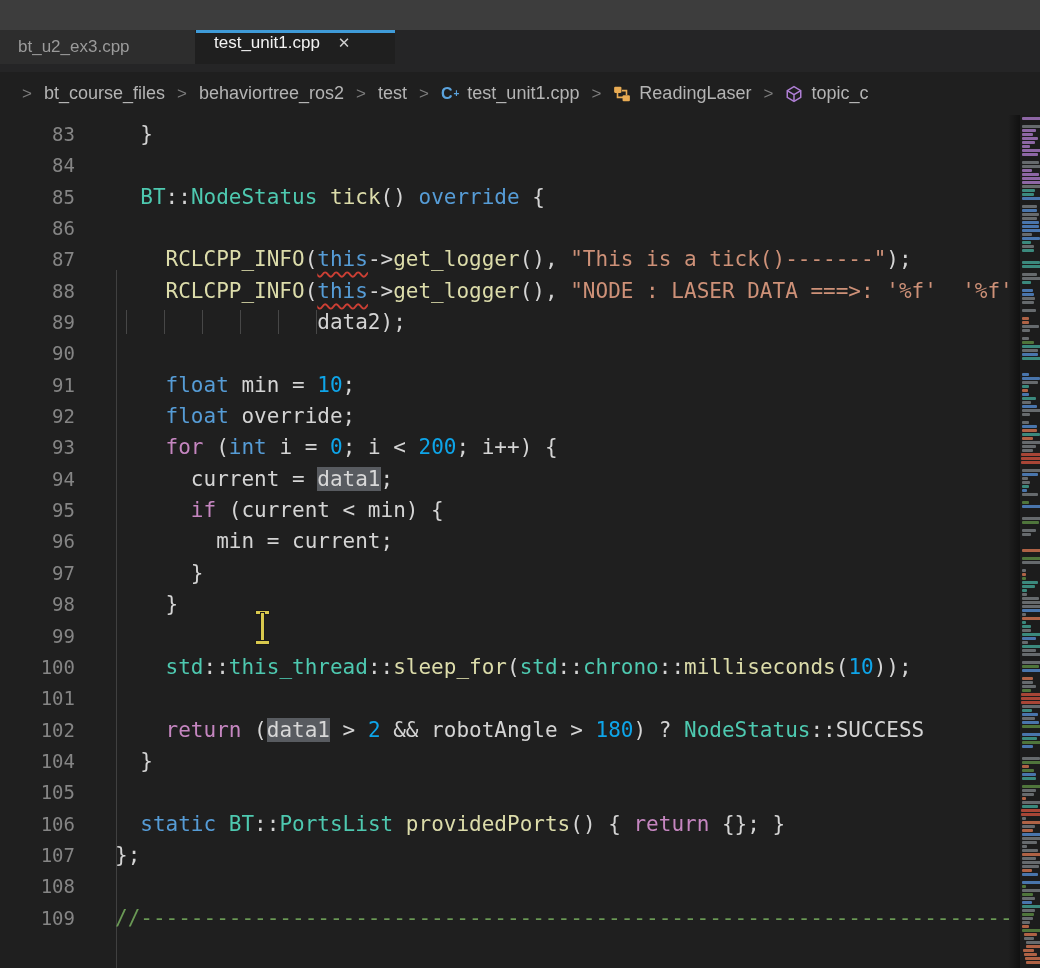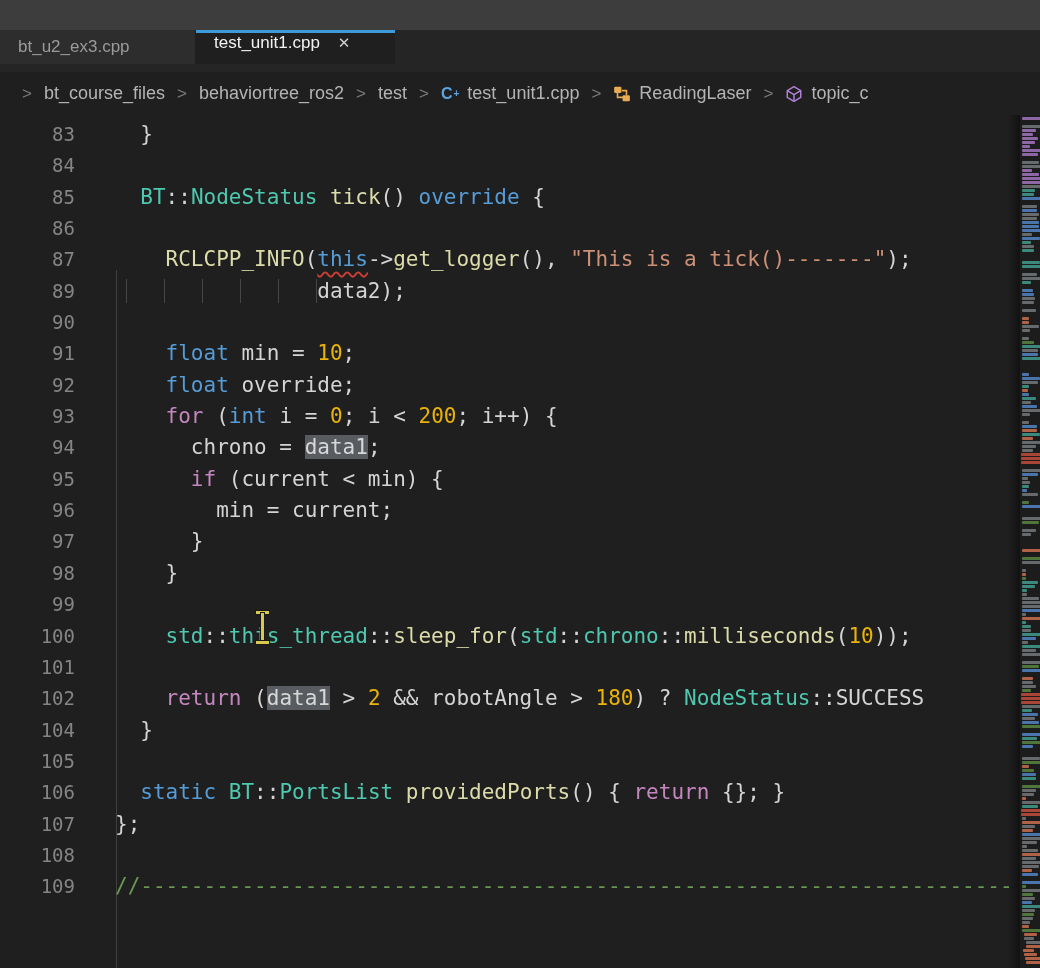--- a/index.html
+++ b/index.html
@@ -34,21 +34,21 @@
   .row{display:flex;height:31.35px;line-height:31.35px;white-space:pre;}
   .lnum{flex:none;width:67px;text-align:right;color:#858585;
         font-family:"DejaVu Sans Mono",monospace;font-size:19px;}
   .ltext{flex:none;margin-left:40px;font-family:"DejaVu Sans Mono",monospace;font-size:21px;color:#d4d4d4;}
 
   .pl{color:#d4d4d4}
   .kw{color:#569cd6}
   .ctrl{color:#c586c0}
   .type{color:#4ec9b0}
   .fn{color:#dcdcaa}
-  .num{color:#eab308}
+  .num{color:#0ea5e9}
   .str{color:#ce9178}
   .cmt{color:#6a9955}
   .hl{background:#585b60;color:#d8d8d8;}
   .sq{text-decoration:underline wavy #cd3f34 2px;text-underline-offset:5px;text-align:center;}
   .guides{background-image:repeating-linear-gradient(to right,#474747 0 1px,transparent 1px 38px);
           background-position:11px 0;}
 
   .indent-guide-long{position:absolute;left:108px;top:155px;width:1px;height:717px;background:#404040;}
 
   
@@ -110,26 +110,27 @@
   </div>
 
   <div class="editor">
     <div class="indent-guide-long"></div>
     <div class="code" id="code">
         <div class="row"><span class="lnum">83</span><span class="ltext"><span class="pl">  }</span></span></div>
         <div class="row"><span class="lnum">84</span><span class="ltext"></span></div>
         <div class="row"><span class="lnum">85</span><span class="ltext"><span class="pl">  </span><span class="type">BT</span><span class="pl">::</span><span class="type">NodeStatus</span><span class="pl"> </span><span class="fn">tick</span><span class="pl">() </span><span class="kw">override</span><span class="pl"> {</span></span></div>
         <div class="row"><span class="lnum">86</span><span class="ltext"></span></div>
         <div class="row"><span class="lnum">87</span><span class="ltext"><span class="pl">    </span><span class="fn">RCLCPP_INFO</span><span class="pl">(</span><span class="kw sq">this</span><span class="pl">-&gt;</span><span class="fn">get_logger</span><span class="pl">(), </span><span class="str">"This is a tick()-------"</span><span class="pl">);</span></span></div>
+        <div class="row"><span class="lnum">88</span><span class="ltext"><span class="pl">    </span><span class="fn">RCLCPP_INFO</span><span class="pl">(</span><span class="kw sq">this</span><span class="pl">-&gt;</span><span class="fn">get_logger</span><span class="pl">(), </span><span class="str">"NODE : LASER DATA ===&gt;: '%f'  '%f'</span></span></div>
         <div class="row"><span class="lnum">89</span><span class="ltext"><span class="guides">                </span><span class="pl">data2);</span></span></div>
         <div class="row"><span class="lnum">90</span><span class="ltext"></span></div>
         <div class="row"><span class="lnum">91</span><span class="ltext"><span class="pl">    </span><span class="kw">float</span><span class="pl"> min = </span><span class="num">10</span><span class="pl">;</span></span></div>
         <div class="row"><span class="lnum">92</span><span class="ltext"><span class="pl">    </span><span class="kw">float</span><span class="pl"> override;</span></span></div>
         <div class="row"><span class="lnum">93</span><span class="ltext"><span class="pl">    </span><span class="ctrl">for</span><span class="pl"> (</span><span class="kw">int</span><span class="pl"> i = </span><span class="num">0</span><span class="pl">; i &lt; </span><span class="num">200</span><span class="pl">; i++) {</span></span></div>
-        <div class="row"><span class="lnum">94</span><span class="ltext"><span class="pl">      chrono = </span><span class="hl">data1</span><span class="pl">;</span></span></div>
+        <div class="row"><span class="lnum">94</span><span class="ltext"><span class="pl">      current = </span><span class="hl">data1</span><span class="pl">;</span></span></div>
         <div class="row"><span class="lnum">95</span><span class="ltext"><span class="pl">      </span><span class="ctrl">if</span><span class="pl"> (current &lt; min) {</span></span></div>
         <div class="row"><span class="lnum">96</span><span class="ltext"><span class="pl">        min = current;</span></span></div>
         <div class="row"><span class="lnum">97</span><span class="ltext"><span class="pl">      }</span></span></div>
         <div class="row"><span class="lnum">98</span><span class="ltext"><span class="pl">    }</span></span></div>
         <div class="row"><span class="lnum">99</span><span class="ltext"></span></div>
         <div class="row"><span class="lnum">100</span><span class="ltext"><span class="pl">    </span><span class="type">std</span><span class="pl">::</span><span class="type">this_thread</span><span class="pl">::</span><span class="fn">sleep_for</span><span class="pl">(</span><span class="type">std</span><span class="pl">::</span><span class="type">chrono</span><span class="pl">::</span><span class="fn">milliseconds</span><span class="pl">(</span><span class="num">10</span><span class="pl">));</span></span></div>
         <div class="row"><span class="lnum">101</span><span class="ltext"></span></div>
         <div class="row"><span class="lnum">102</span><span class="ltext"><span class="pl">    </span><span class="ctrl">return</span><span class="pl"> (</span><span class="hl">data1</span><span class="pl"> &gt; </span><span class="num">2</span><span class="pl"> &amp;&amp; robotAngle &gt; </span><span class="num">180</span><span class="pl">) ? </span><span class="type">NodeStatus</span><span class="pl">::SUCCESS</span></span></div>
         <div class="row"><span class="lnum">104</span><span class="ltext"><span class="pl">  }</span></span></div>
         <div class="row"><span class="lnum">105</span><span class="ltext"></span></div>

